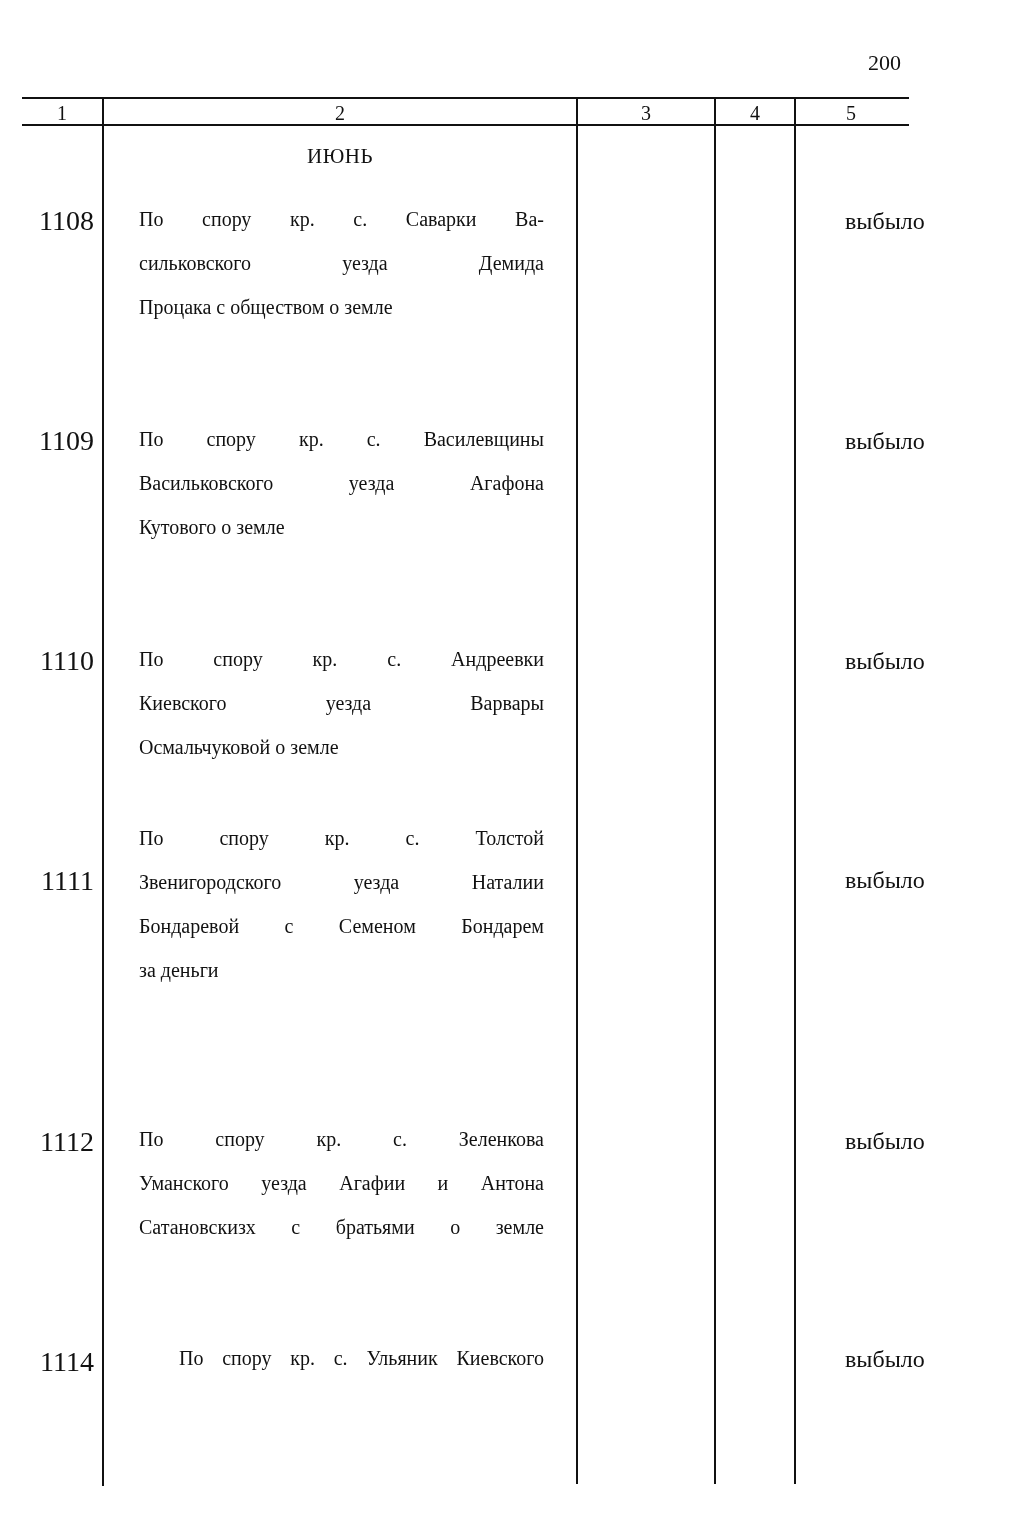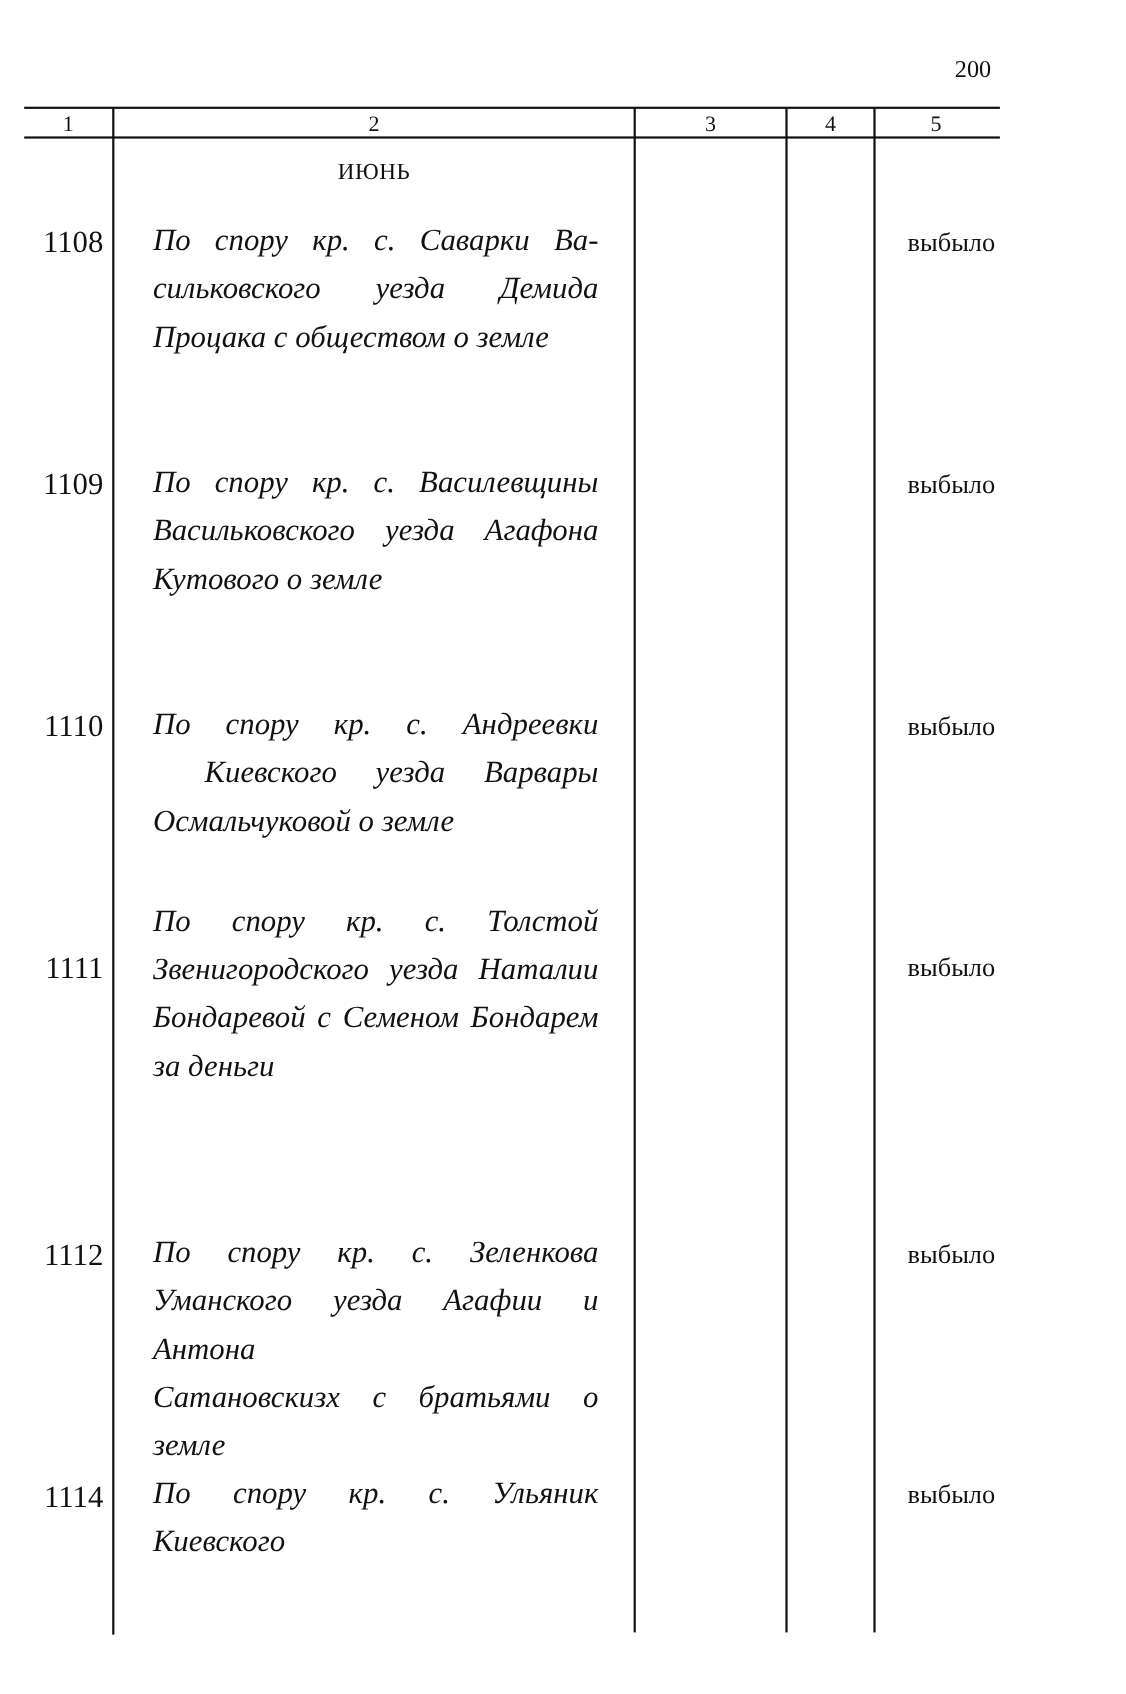--- a/index.html
+++ b/index.html
@@ -4,22 +4,22 @@
   <style>
     html, body { margin: 0; padding: 0; background: #ffffff; }
     body { width: 1024px; height: 1540px; position: relative; overflow: hidden;
            font-family: "Liberation Serif", "DejaVu Serif", serif; color: #111; }
     .page-number { position: absolute; left: 868px; top: 50px; font-size: 22px; }
     .hline { position: absolute; background: #111; }
     .vline { position: absolute; background: #111; width: 1.5px; }
     .col-head { position: absolute; top: 102px; font-size: 20px; text-align: center; }
     .month { position: absolute; left: 104px; width: 472px; top: 144px; text-align: center; font-size: 21px; letter-spacing: 0.5px; }
     .row-num { position: absolute; left: 30px; width: 64px; text-align: right; font-size: 28px; }
-    .row-desc { position: absolute; left: 139px; width: 405px; font-size: 28px; line-height: 44px; text-align: justify; text-align-last: left; font-style: italic; }
-    .row-status { position: absolute; left: 825px; font-size: 24px; text-align: right; }
+    .row-desc { position: absolute; left: 139px; width: 405px; font-size: 20px; line-height: 44px; text-align: justify; text-align-last: left; }
+    .row-status { position: absolute; left: 845px; font-size: 24px; text-align: right; }
     .desc-line { display: block; }
   </style>
 </head>
 <body>
 
 <div class="page-number">200</div>
 
 <div class="hline" style="left:22px; top:97px; width:887px; height:2px;"></div>
 <div class="hline" style="left:22px; top:124px; width:887px; height:2px;"></div>
 
@@ -53,21 +53,21 @@
     <span class="desc-line" style="text-align-last:justify;">Васильковского уезда Агафона</span>
     <span class="desc-line">Кутового о земле</span>
   </div>
   <div class="row-status" style="top:428px;">выбыло</div>
 </div>
 
 <div>
   <div class="row-num" style="top:645px;">1110</div>
   <div class="row-desc" style="top:637px;">
     <span class="desc-line" style="text-align-last:justify;">По спору кр. с. Андреевки</span>
-    <span class="desc-line" style="text-align-last:justify;margin-left:47px;">Киевского уезда Варвары</span>
+    <span class="desc-line" style="text-align-last:justify;">Киевского уезда Варвары</span>
     <span class="desc-line">Осмальчуковой о земле</span>
   </div>
   <div class="row-status" style="top:648px;">выбыло</div>
 </div>
 
 <div>
   <div class="row-num" style="top:865px;">1111</div>
   <div class="row-desc" style="top:816px;">
     <span class="desc-line" style="text-align-last:justify;">По спору кр. с. Толстой</span>
     <span class="desc-line" style="text-align-last:justify;">Звенигородского уезда Наталии</span>
@@ -83,16 +83,16 @@
     <span class="desc-line" style="text-align-last:justify;">По спору кр. с. Зеленкова</span>
     <span class="desc-line" style="text-align-last:justify;">Уманского уезда Агафии и Антона</span>
     <span class="desc-line" style="text-align-last:justify;">Сатановскизх с братьями о земле</span>
   </div>
   <div class="row-status" style="top:1128px;">выбыло</div>
 </div>
 
 <div>
   <div class="row-num" style="top:1346px;font-family:Liberation Serif, serif;">1114</div>
   <div class="row-desc" style="top:1336px;">
-    <span class="desc-line" style="text-align-last:justify;">По спору кр. с. Ульяник Киевского</span>
+    <span class="desc-line" style="text-align-last:justify;margin-left:40px;">По спору кр. с. Ульяник Киевского</span>
   </div>
   <div class="row-status" style="top:1346px;">выбыло</div>
 </div>
 
 </body></html>

